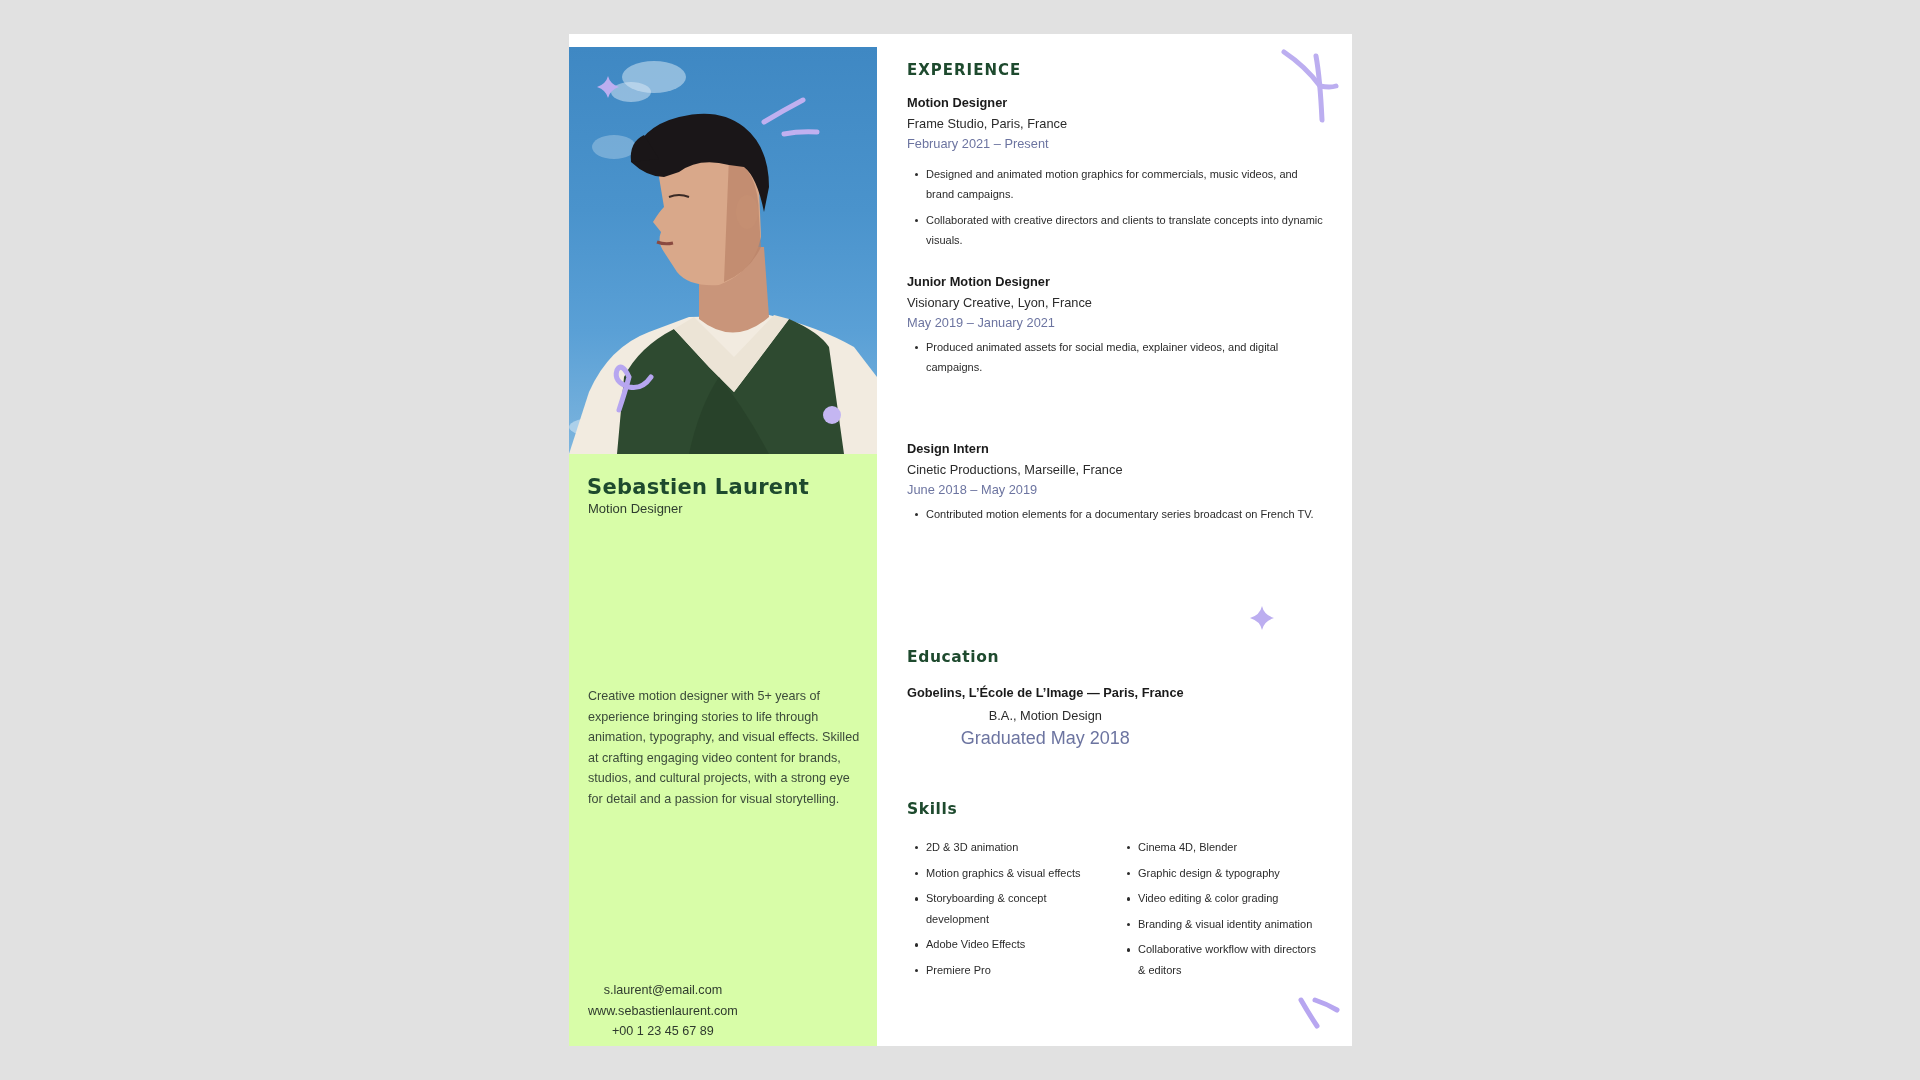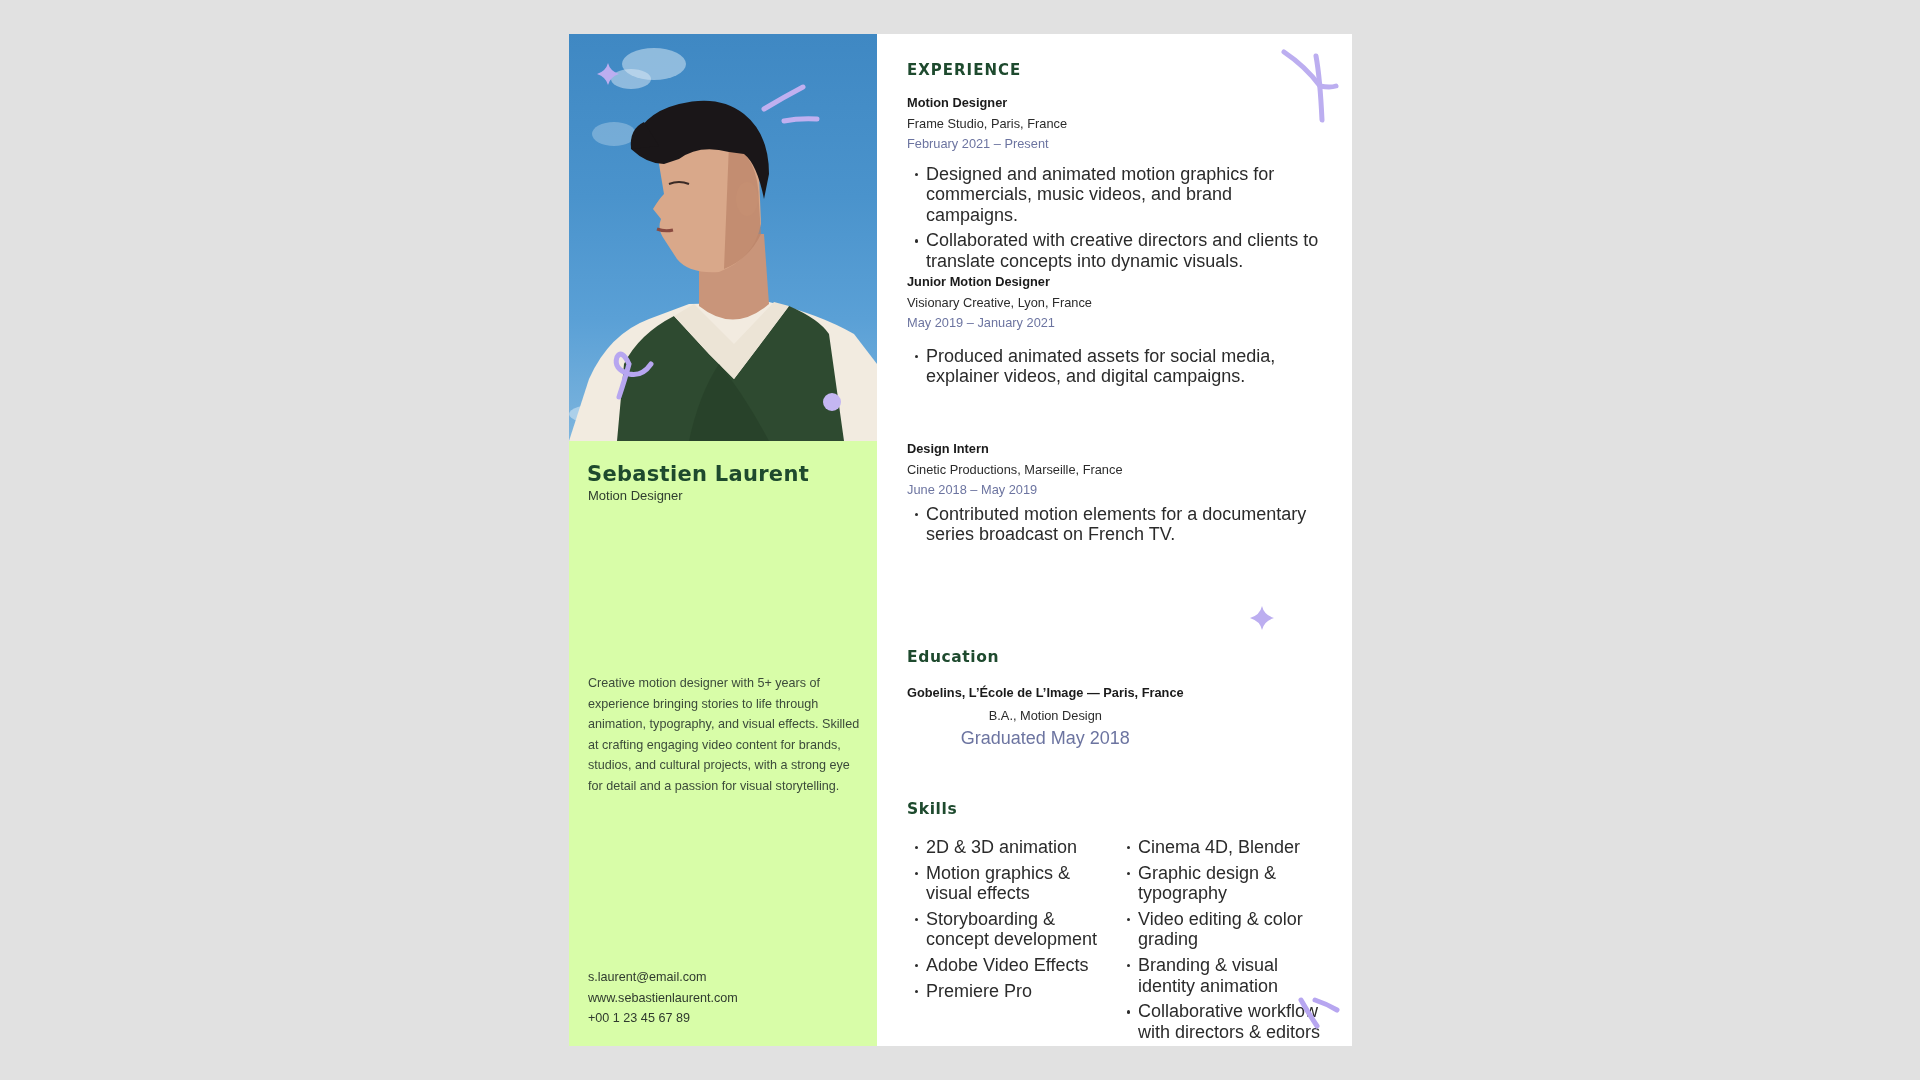--- a/index.html
+++ b/index.html
@@ -2,47 +2,47 @@
 <html><head>
 <meta charset="utf-8">
 <style>
   * { box-sizing: border-box; margin: 0; padding: 0; }
   html, body { width: 1920px; height: 1080px; background: #e1e1e1; overflow: hidden; }
   body { font-family: "Liberation Sans", "DejaVu Sans", sans-serif; color: #1f1f1f; position: relative; }
 
   .page { position: absolute; left: 569px; top: 34px; width: 783px; height: 1012px; background: #ffffff; overflow: hidden; }
 
   
-  .left { position: absolute; left: 0; top: 0; width: 308px; height: 1012px; background: #d8fda8; }
+  .left { position: absolute; left: 0; top: 13px; width: 308px; height: 1012px; background: #d8fda8; }
   .photo { position: absolute; left: 0; top: 0; width: 308px; height: 407px; overflow: hidden;
            background: linear-gradient(180deg, #3f88c3 0%, #4a93cc 40%, #5aa0d6 70%, #7db5de 100%); }
   .photo svg { position: absolute; left: 0; top: 0; }
 
   .name { position: absolute; left: 18px; top: 428px; font-family: "DejaVu Sans", sans-serif; font-weight: bold;
           font-size: 21px; color: #1e4a2e; letter-spacing: 0.3px; }
   .role { position: absolute; left: 19px; top: 454px; font-size: 13px; color: #2f3d2f; }
 
   .summary { position: absolute; left: 19px; top: 639px; width: 275px; font-size: 12.6px; line-height: 20.6px; color: #3b4a3a; }
 
-  .contact { position: absolute; left: 19px; top: 933px; font-size: 12.6px; line-height: 20.6px; color: #2f3a2e; }
+  .contact { position: absolute; left: 19px; top: 933px; font-size: 12.6px; line-height: 20.6px; color: #2f3a2e; text-align: center; }
   .contact div { white-space: nowrap; }
 
   
   .right { position: absolute; left: 338px; top: 0; width: 420px; }
   .sec-title { position: absolute; left: 0; font-family: "DejaVu Sans", sans-serif; font-weight: bold; color: #1e4a2e; }
   .sec-exp { top: 27px; font-size: 15px; letter-spacing: 1px; text-align: right; }
   .sec-edu { top: 614px; font-size: 15.5px; letter-spacing: 0.6px; }
   .sec-skills { top: 766px; font-size: 15.5px; letter-spacing: 0.6px; }
 
   .job { position: absolute; left: 0; width: 420px; }
   .job-title { font-size: 12.8px; font-weight: bold; color: #1a1a1a; line-height: 20.5px; }
   .job-company { font-size: 12.8px; color: #2b2b2b; line-height: 20.5px; }
   .job-date { font-size: 12.8px; color: #6c74a0; line-height: 20.5px; }
   ul.bullets { list-style: none; margin-top: 6px; }
-  ul.bullets li { position: relative; padding-left: 19px; font-size: 18px; line-height: 20.6px; color: #2b2b2b; margin-bottom: 5px; }
+  ul.bullets li { position: relative; padding-left: 19px; font-size: 11px; line-height: 20.6px; color: #2b2b2b; margin-bottom: 5px; }
   ul.bullets li::before { content: ""; position: absolute; left: 8px; top: 9px; width: 3.4px; height: 3.4px; border-radius: 50%; background: #2b2b2b; }
 
   .edu { position: absolute; left: 0; top: 647px; text-align: center; }
   .edu-school { font-size: 12.8px; font-weight: bold; color: #1a1a1a; line-height: 23px; }
   .edu-degree { font-size: 12.8px; color: #2b2b2b; line-height: 23px; }
   .edu-date { font-size: 18px; color: #6c74a0; line-height: 23px; }
 
   .skills-col { position: absolute; top: 797px; width: 205px; }
   .skills-col.c1 { left: 0; }
   .skills-col.c2 { left: 212px; }
@@ -120,21 +120,21 @@
       <ul class="bullets" style="margin-top:9px">
         <li>Designed and animated motion graphics for commercials, music videos, and brand campaigns.</li>
         <li>Collaborated with creative directors and clients to translate concepts into dynamic visuals.</li>
       </ul>
     </div>
 
     <div class="job" style="top:238px">
       <div class="job-title">Junior Motion Designer</div>
       <div class="job-company">Visionary Creative, Lyon, France</div>
       <div class="job-date">May 2019 – January 2021</div>
-      <ul class="bullets" style="margin-top:12px">
+      <ul class="bullets" style="margin-top:3px">
         <li>Produced animated assets for social media, explainer videos, and digital campaigns.</li>
       </ul>
     </div>
 
     <div class="job" style="top:405px">
       <div class="job-title">Design Intern</div>
       <div class="job-company">Cinetic Productions, Marseille, France</div>
       <div class="job-date">June 2018 – May 2019</div>
       <ul class="bullets" style="margin-top:3px">
         <li>Contributed motion elements for a documentary series broadcast on French TV.</li>

